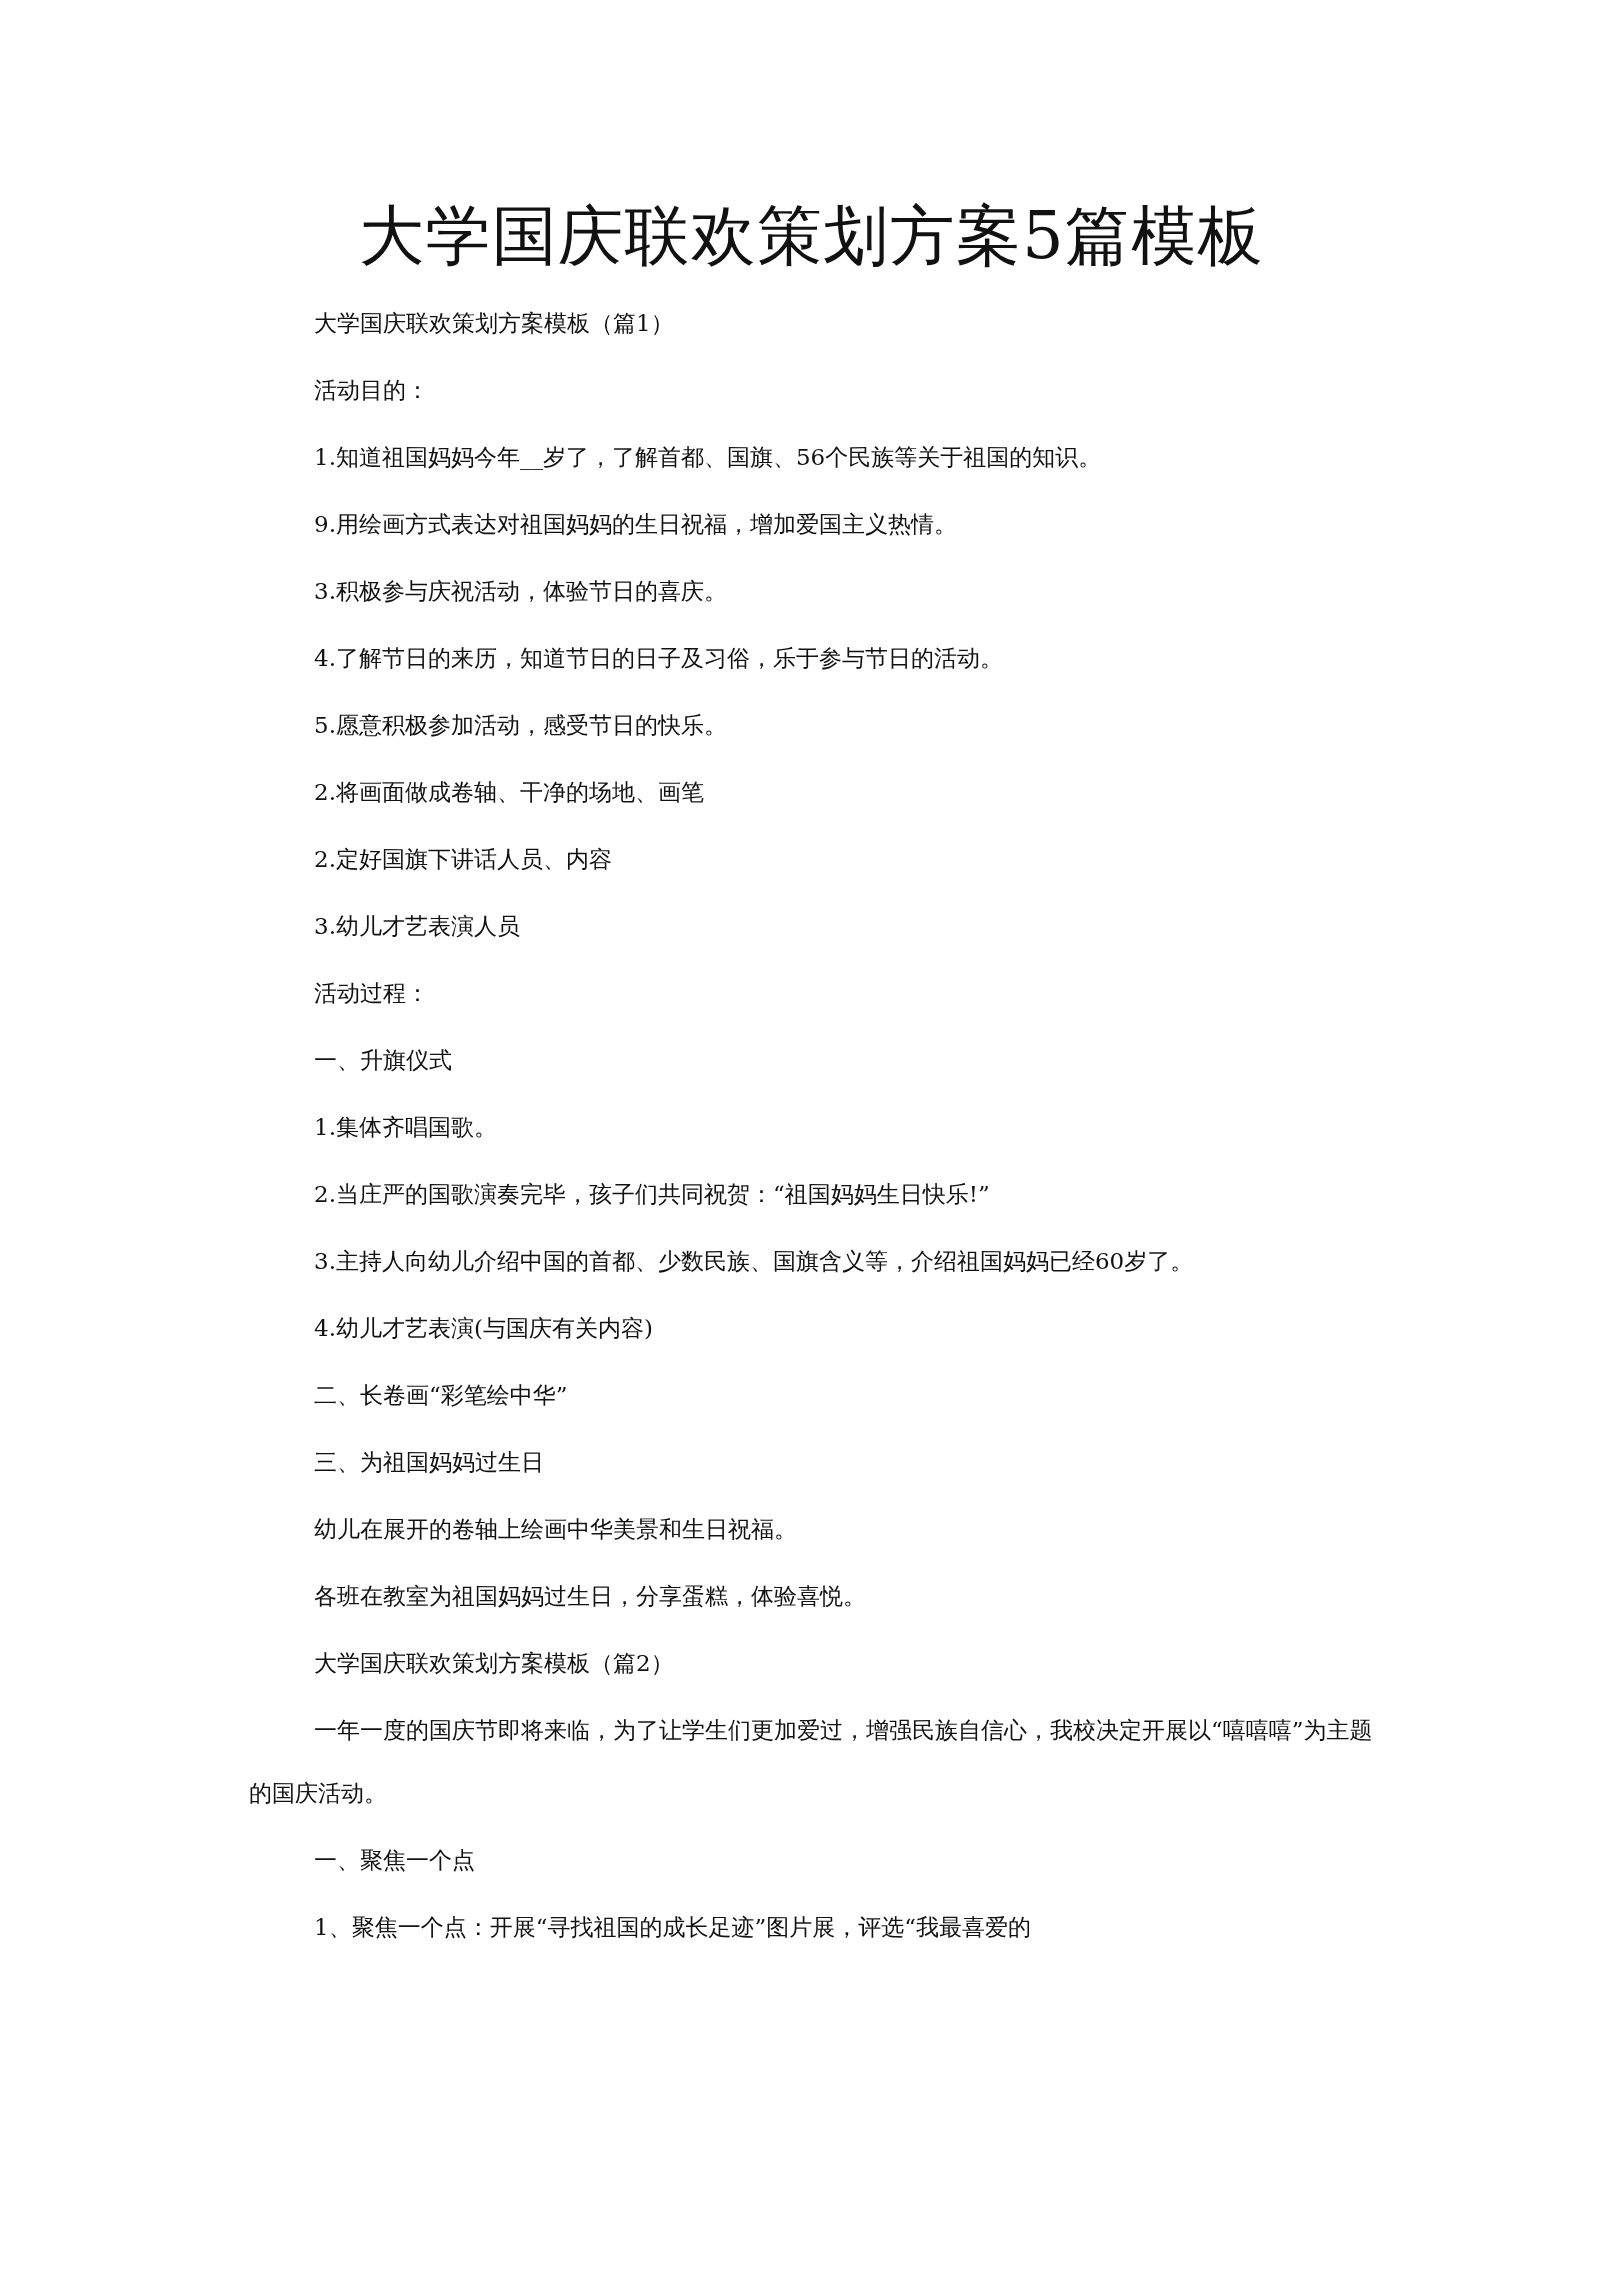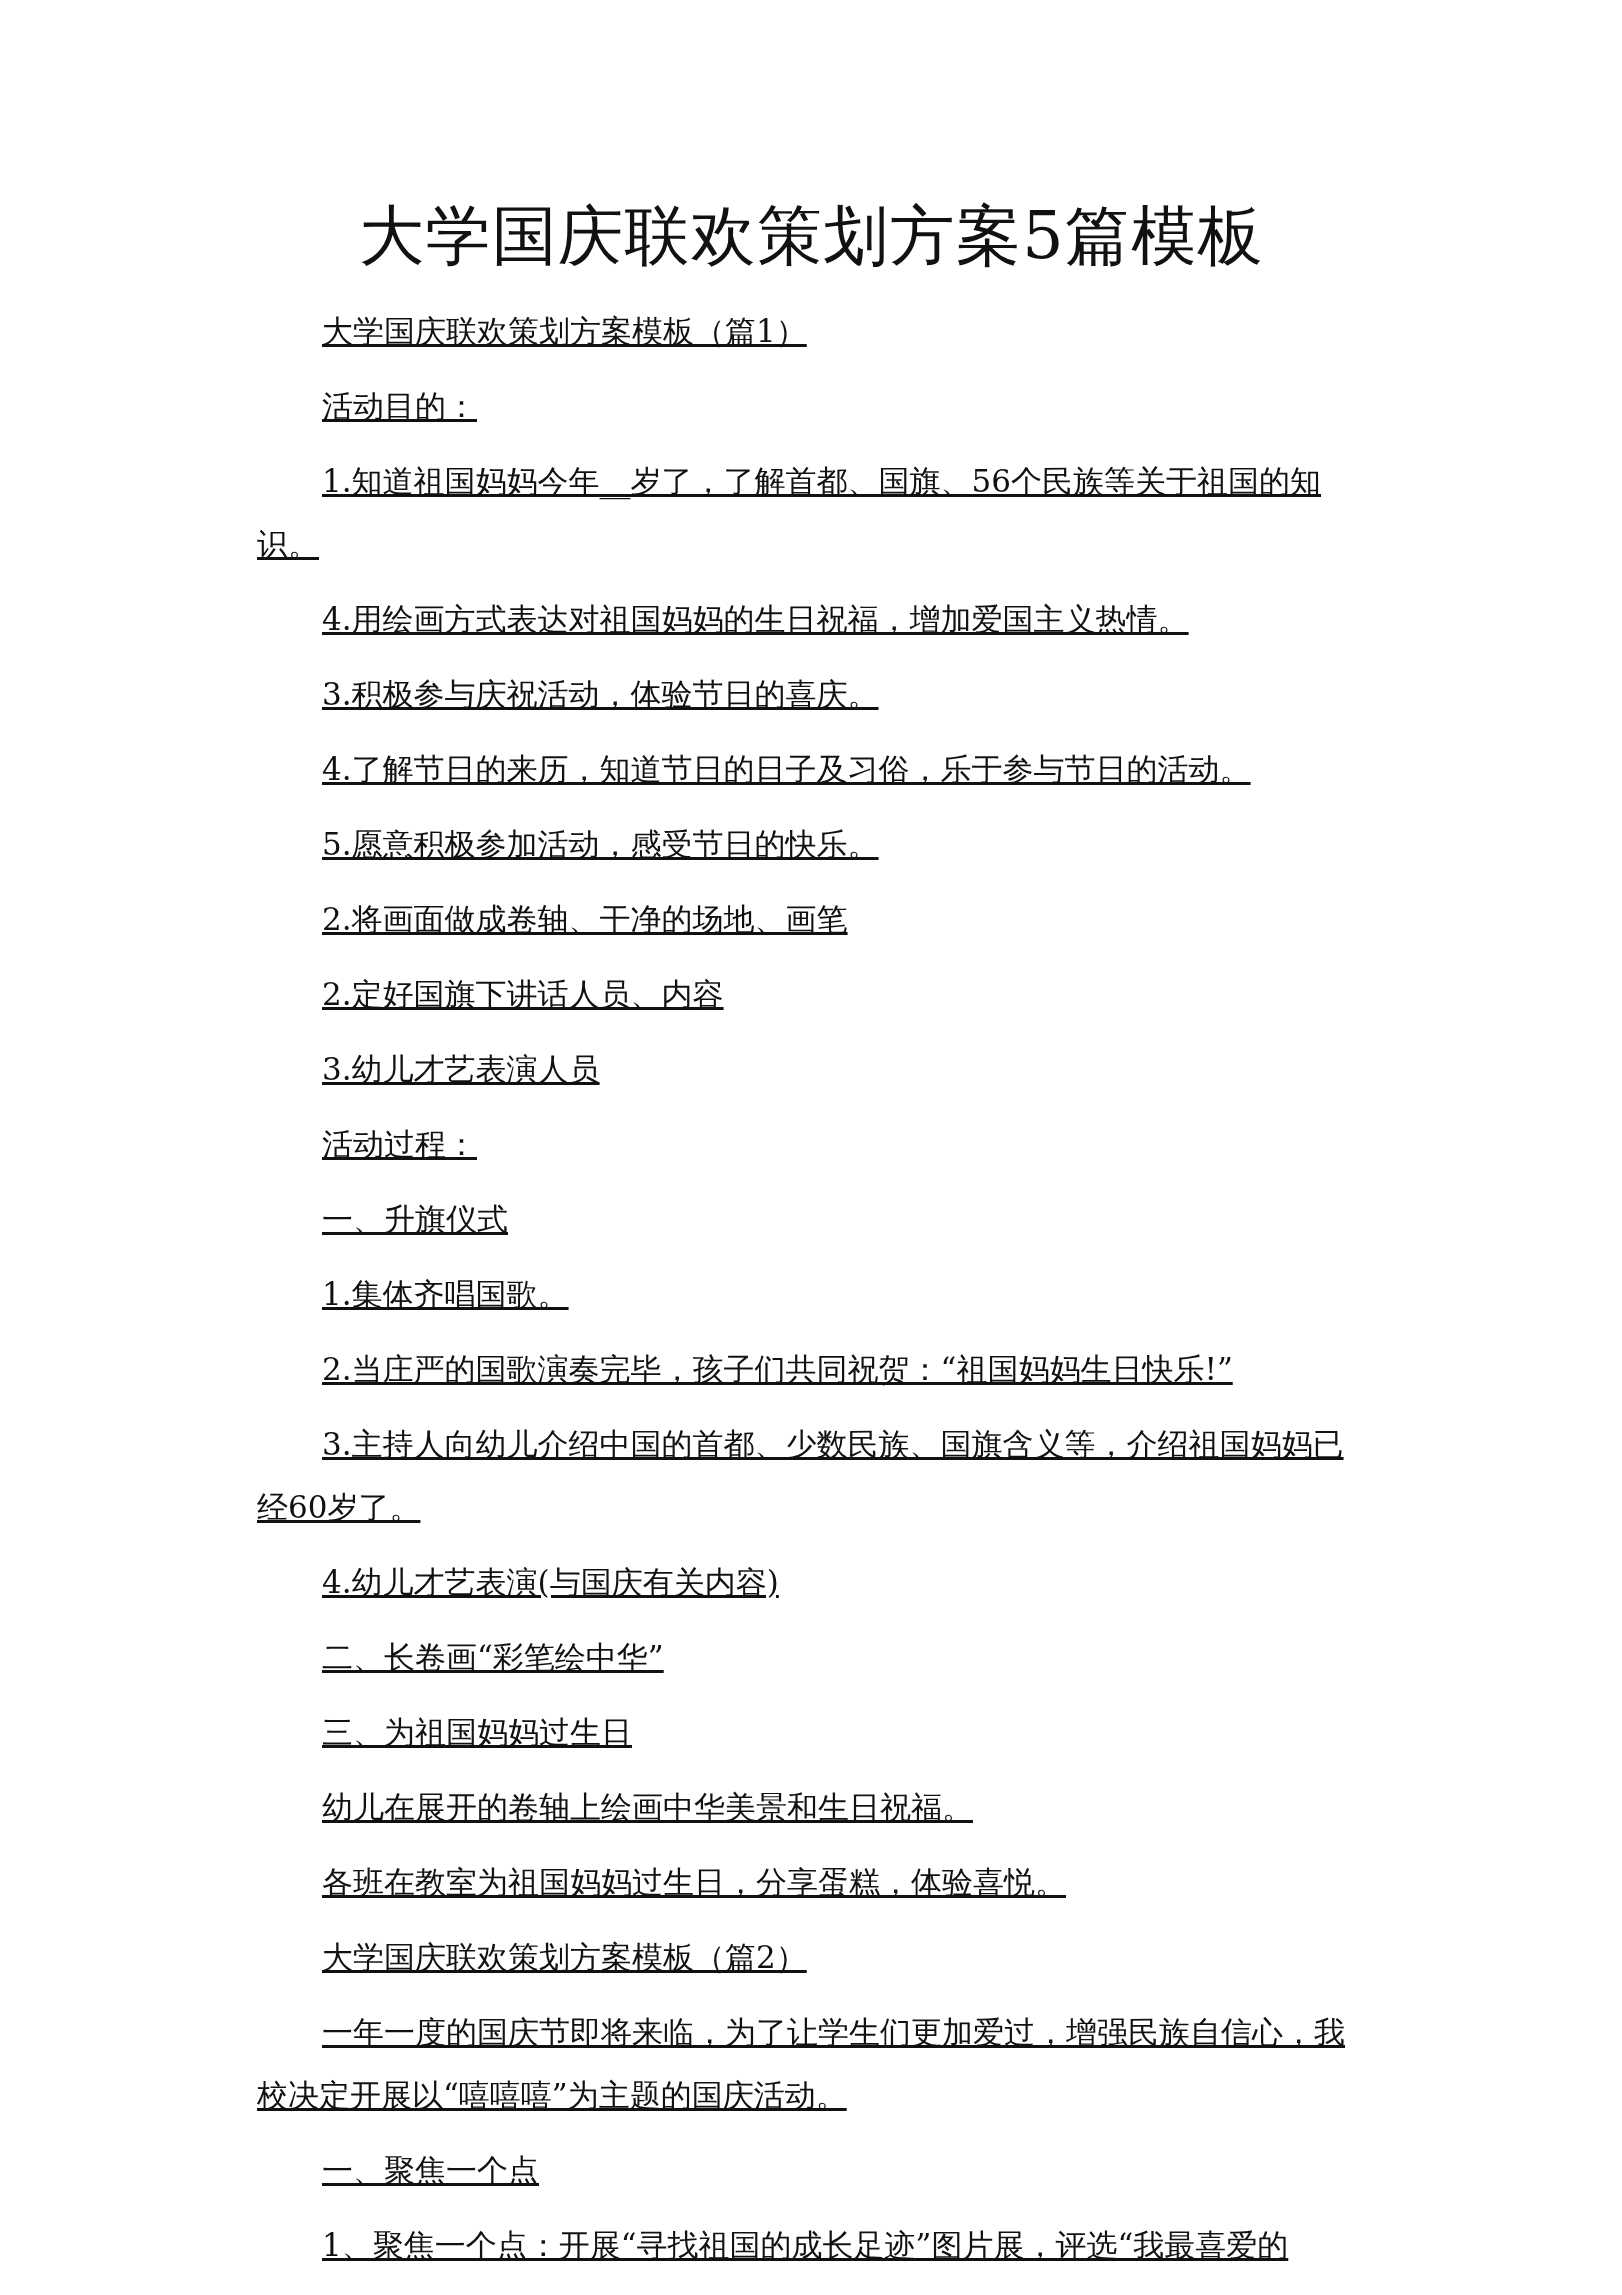--- a/index.html
+++ b/index.html
@@ -2,32 +2,32 @@
 <html style="font-size:10.5px"><head>
 <meta charset="utf-8">
 <style>
   html, body { margin: 0; padding: 0; background: #ffffff; }
   body { width: 1623px; height: 2295px; position: relative; overflow: hidden;
          font-family: "DejaVu Serif", "Liberation Serif", serif; color: #111; }
   .page { position: absolute; left: 0; top: 0; width: 1357px; height: 2295px; background: #fff; }
   .title { position: absolute; top: 190px; left: 0; width: 1623px; text-align: center;
            font-size: 65px; line-height: 92px; font-weight: 500; letter-spacing: 1.3px; }
   .body { position: absolute; top: 288px; left: 245px; width: 1135px; }
-  .p { font-size: 31px; line-height: 63px; margin: 12px; text-indent: 65px; white-space: pre-wrap; text-decoration: underline; }
+  .p { font-size: 23px; line-height: 63px; margin: 4px; text-indent: 65px; white-space: pre-wrap; }
 </style>
 </head>
 <body>
 
 <div class="page">
   <div class="title">大学国庆联欢策划方案5篇模板</div>
   <div class="body">
     <p class="p">大学国庆联欢策划方案模板（篇1）</p>
     <p class="p">活动目的：</p>
     <p class="p">1.知道祖国妈妈今年__岁了，了解首都、国旗、56个民族等关于祖国的知识。</p>
-    <p class="p">4.用绘画方式表达对祖国妈妈的生日祝福，增加爱国主义热情。</p>
+    <p class="p">9.用绘画方式表达对祖国妈妈的生日祝福，增加爱国主义热情。</p>
     <p class="p">3.积极参与庆祝活动，体验节日的喜庆。</p>
     <p class="p">4.了解节日的来历，知道节日的日子及习俗，乐于参与节日的活动。</p>
     <p class="p">5.愿意积极参加活动，感受节日的快乐。</p>
     <p class="p">2.将画面做成卷轴、干净的场地、画笔</p>
     <p class="p">2.定好国旗下讲话人员、内容</p>
     <p class="p">3.幼儿才艺表演人员</p>
     <p class="p">活动过程：</p>
     <p class="p">一、升旗仪式</p>
     <p class="p">1.集体齐唱国歌。</p>
     <p class="p">2.当庄严的国歌演奏完毕，孩子们共同祝贺：“祖国妈妈生日快乐!”</p>

